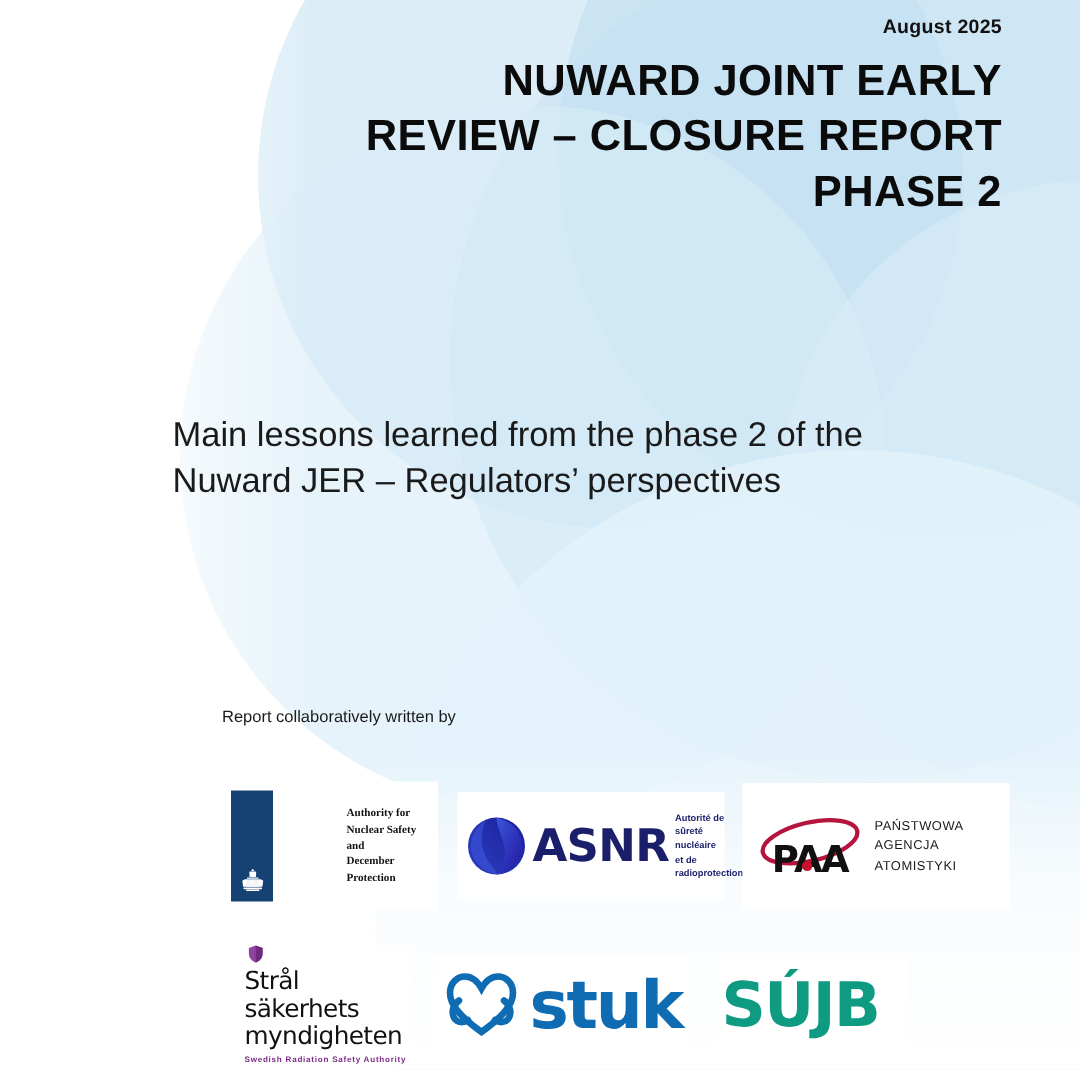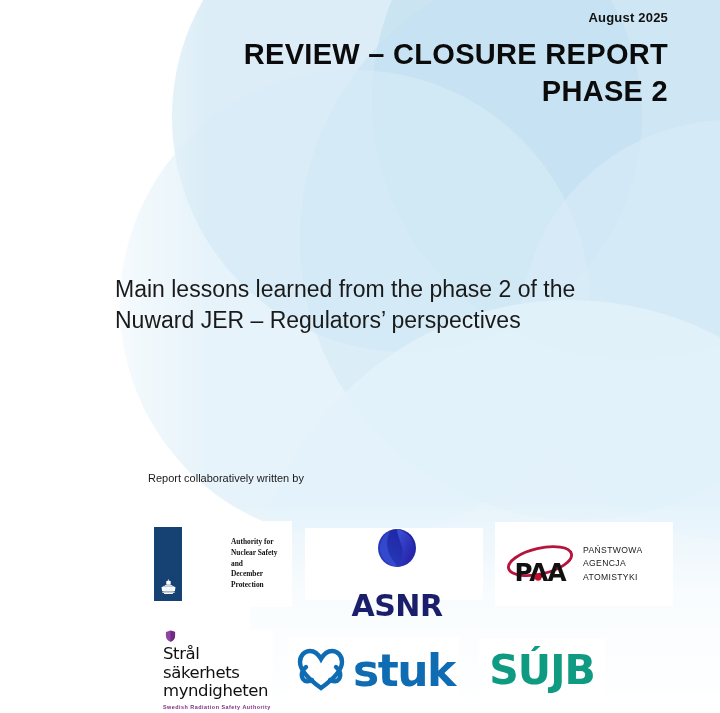--- a/index.html
+++ b/index.html
@@ -161,23 +161,22 @@
     color: #111111;
     font-weight: 600;
     font-family: Liberation Serif, serif;
     margin-left: 41px;
   }
 
   
   .logo-asnr {
     width: 178px; height: 72px;
     margin-left: 13px;
-    gap: 20px;
+    gap: 4px;
     padding-left: 6px;
-    flex-direction: column;
   }
   .asnr-mark { width: 40px; height: 40px; flex: none; }
   .asnr-word {
     font-size: 30px;
     font-weight: bold;
     color: #1b1f6b;
     letter-spacing: -.5px;
     font-family: "DejaVu Sans", sans-serif;
   }
   .asnr-tag {
@@ -242,21 +241,21 @@
     letter-spacing: -1.5px;
     font-family: "DejaVu Sans", sans-serif;
   }
 
   
   .logo-sujb {
     width: 126px; height: 62px;
     margin-left: 20px;
     flex-direction: column;
     justify-content: center;
-    align-items: center;
+    align-items: flex-start;
     padding: 0 2px;
   }
   .sujb-rule { height: 6px; background: #0f9b82; }
   .sujb-word {
     font-size: 41px;
     font-weight: bold;
     color: #0f9b82;
     letter-spacing: -1px;
     text-align: center;
     line-height: 1;
@@ -278,20 +277,21 @@
     <div class="blob blob-f"></div>
     <div class="bg-left-fade"></div>
     <div class="bg-bottom-fade"></div>
   </div>
 
   <div class="content">
 
     <div class="date-line">August 2025</div>
 
     <div class="main-title">
+      <div>NUWARD JOINT EARLY</div>
       <div>REVIEW – CLOSURE REPORT</div>
       <div>PHASE 2</div>
     </div>
 
     <div class="subtitle">
       <div>Main lessons learned from the phase 2 of the</div>
       <div>Nuward JER – Regulators’ perspectives</div>
     </div>
 
     <div class="attribution">Report collaboratively written by</div>

